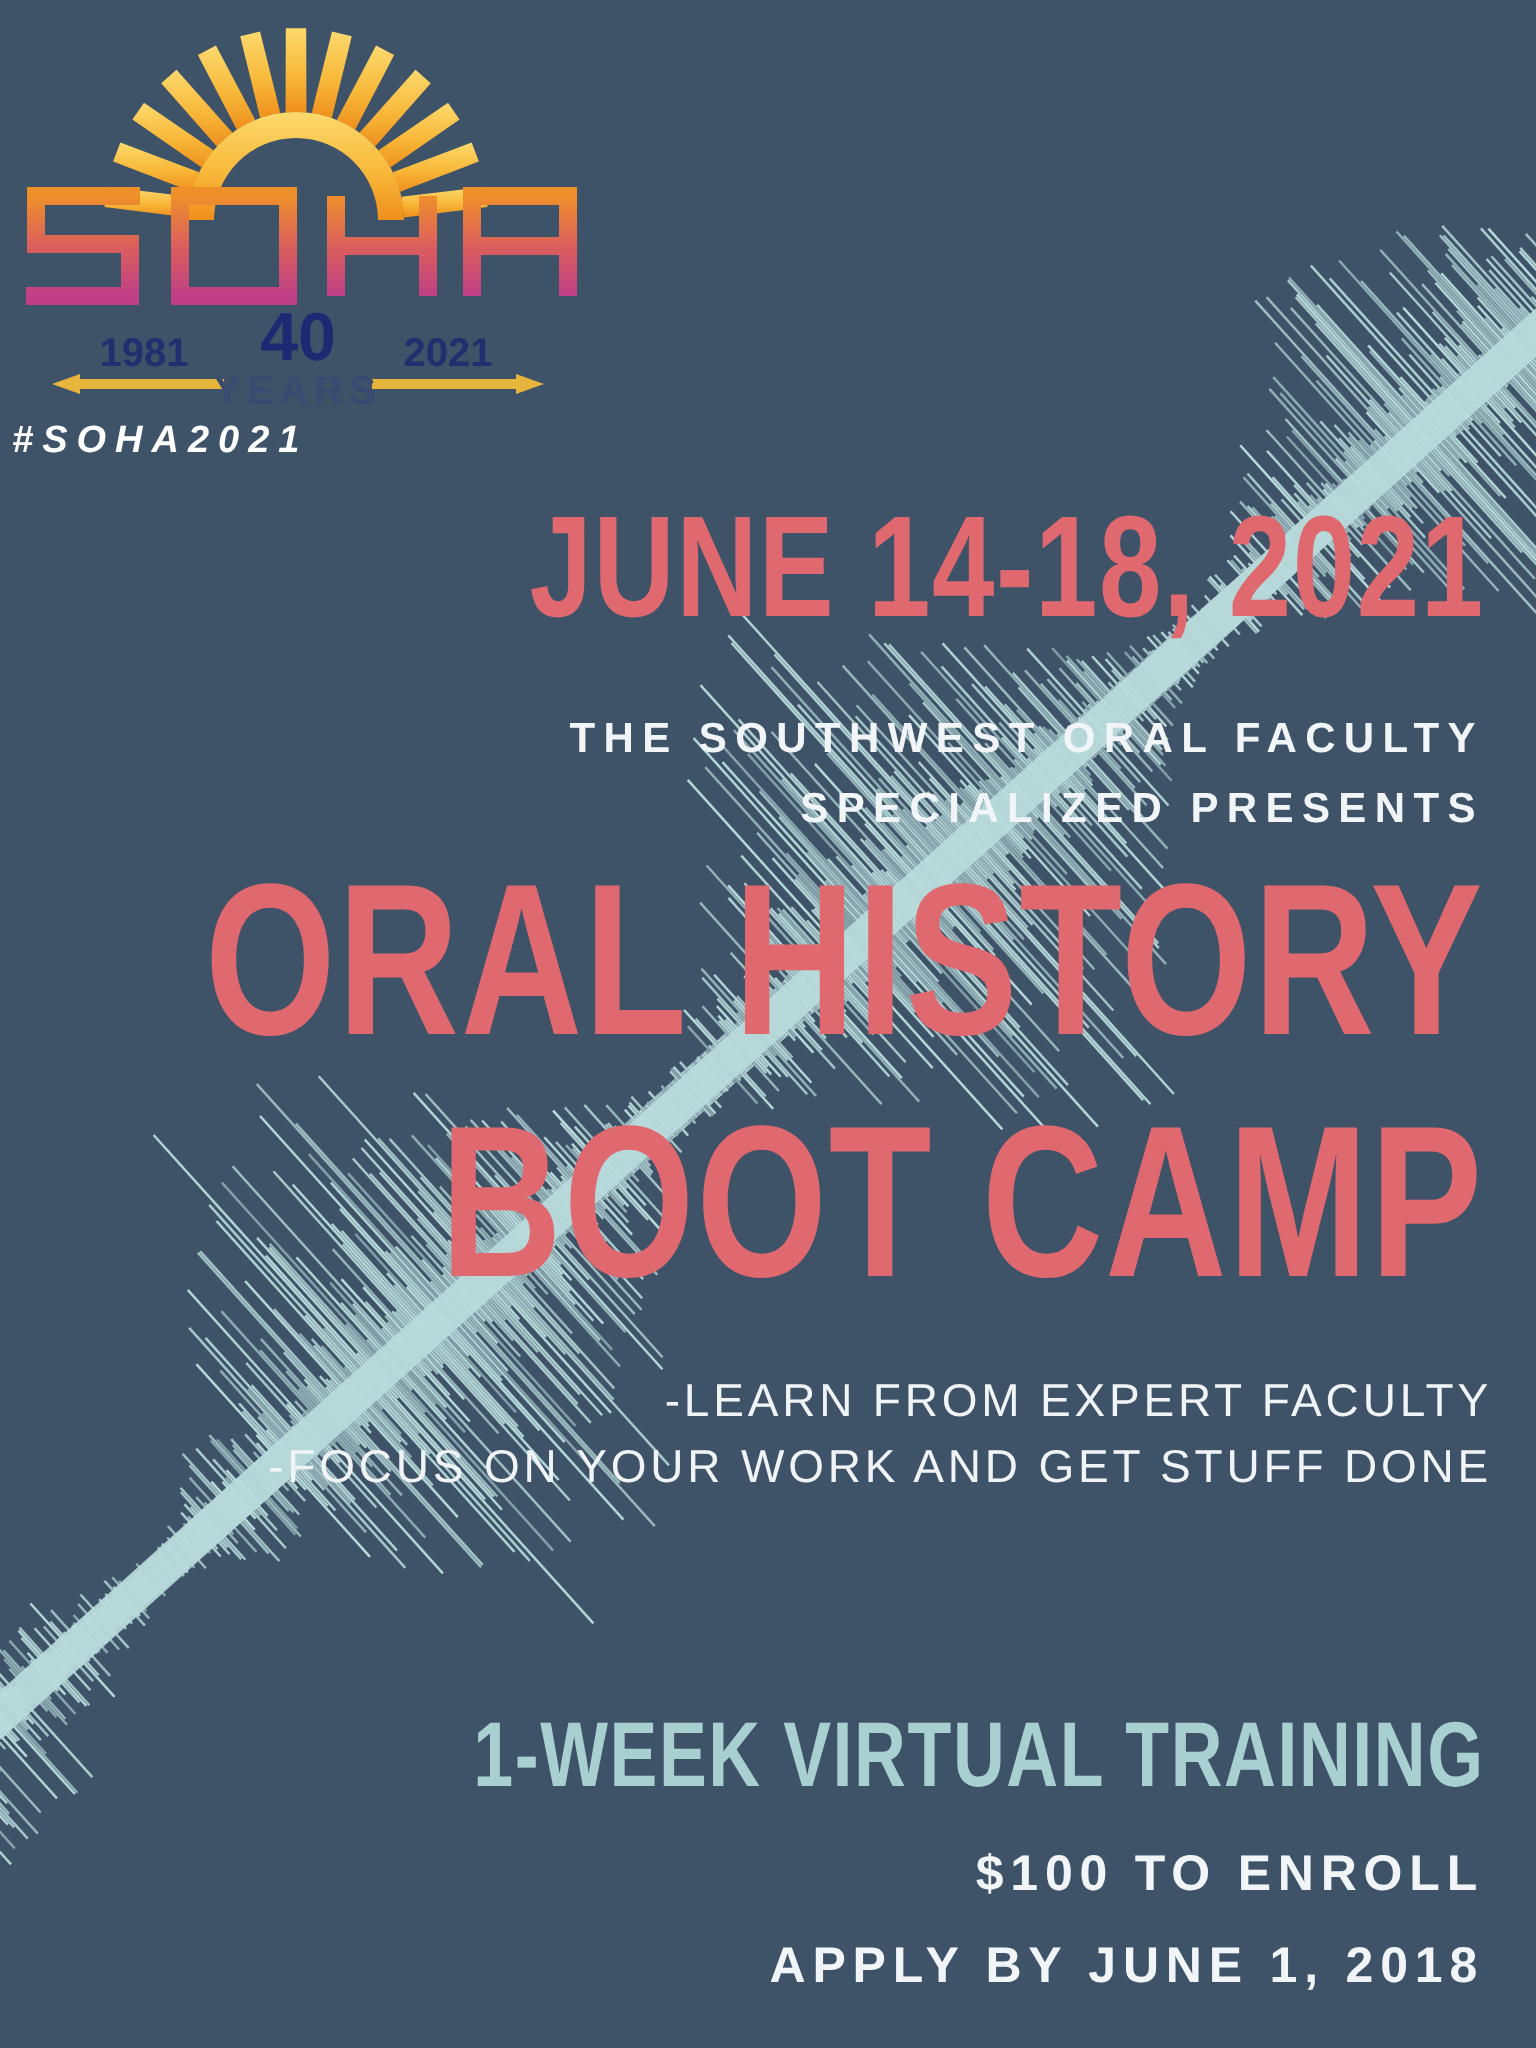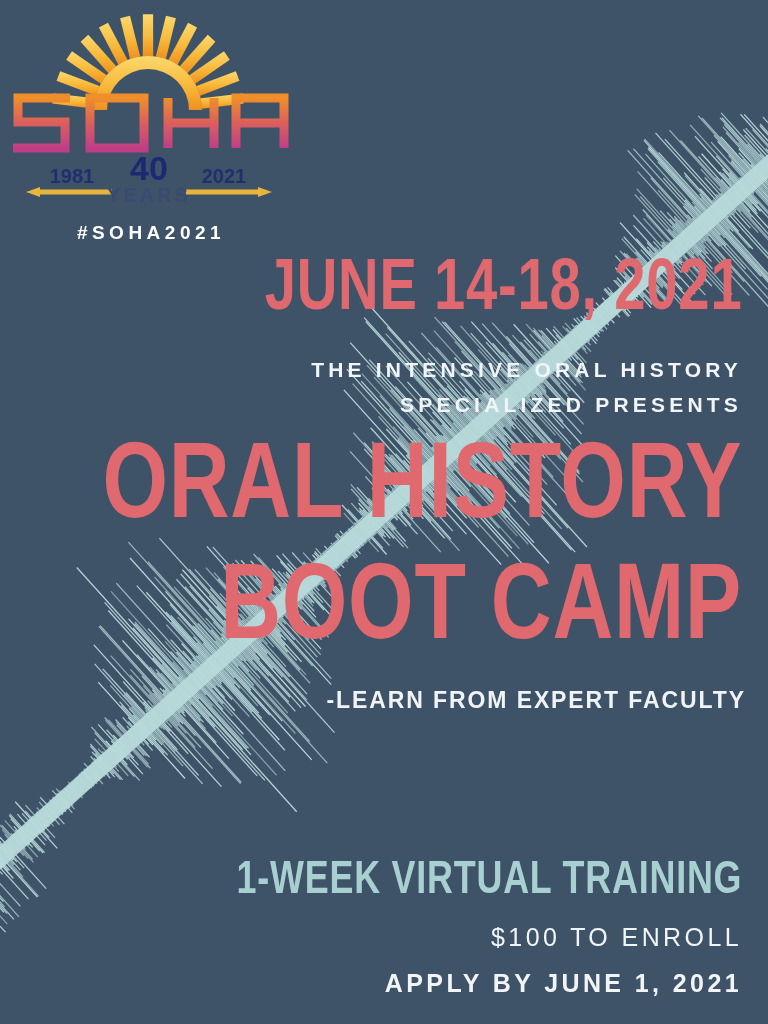--- a/index.html
+++ b/index.html
@@ -40,27 +40,28 @@
     height: 236px;
     z-index: 5;
   }
 
   #sunburst { position: absolute; left: 8px; top: 4px; width: 268px; height: 98px; }
   #soha-wordmark { position: absolute; left: 2px; top: 84px; width: 286px; height: 62px; }
   #years-row { position: absolute; left: 18px; top: 142px; width: 250px; height: 58px; }
 
   #hashtag {
     position: absolute;
-    left: 0; top: 214px;
+    left: 0; top: 202px;
     width: 290px;
-    text-align: center;
+    text-align: left;
     color: #ffffff;
     font-size: 19px;
     font-weight: 700;
     letter-spacing: 4.5px;
+    font-style: italic;
   }
 
   
   #content {
     position: absolute;
     left: 0; top: 0;
     width: 768px;
     height: 1024px;
     z-index: 6;
     padding-right: 26px;
@@ -112,42 +113,42 @@
     line-height: 112px;
     letter-spacing: 1px;
   }
 
   #bullets {
     position: absolute;
     right: 22px; top: 684px;
     color: #f0f4f6;
     font-size: 23px;
     line-height: 33px;
-    font-weight: 700;
+    font-weight: 400;
     letter-spacing: 1.9px;
     text-align: right;
   }
   #bullets div { white-space: nowrap; }
 
   #virtual-line {
     position: absolute;
     right: 26px; top: 852px;
     color: #a9d0d1;
     font-size: 46px;
     line-height: 50px;
     letter-spacing: 1px;
   }
 
   #price-line {
     position: absolute;
     right: 26px; top: 922px;
     color: #f2f5f7;
     font-size: 25px;
     line-height: 30px;
-    font-weight: 400;
+    font-weight: 700;
     letter-spacing: 3.4px;
   }
 
   #apply-line {
     position: absolute;
     right: 26px; top: 968px;
     color: #f2f5f7;
     font-size: 25px;
     line-height: 30px;
     font-weight: 700;
@@ -1186,31 +1187,32 @@
     </svg>
 
     <div id="hashtag">#SOHA2021</div>
   </div>
 
   <div id="content">
 
     <div id="date-line" class="condensed">JUNE 14-18, 2021</div>
 
     <div id="presents-block">
-      <div>THE INTENSIVE ORAL HISTORY</div>
+      <div>THE SOUTHWEST ORAL FACULTY</div>
       <div>SPECIALIZED PRESENTS</div>
     </div>
 
     <div id="title-line-1" class="condensed">ORAL HISTORY</div>
     <div id="title-line-2" class="condensed">BOOT CAMP</div>
 
     <div id="bullets">
       <div>-LEARN FROM EXPERT FACULTY</div>
+      <div>-FOCUS ON YOUR WORK AND GET STUFF DONE</div>
     </div>
 
     <div id="virtual-line" class="condensed">1-WEEK VIRTUAL TRAINING</div>
 
     <div id="price-line">$100 TO ENROLL</div>
 
-    <div id="apply-line">APPLY BY JUNE 1, 2021</div>
+    <div id="apply-line">APPLY BY JUNE 1, 2018</div>
 
   </div>
 </div>
 
 </body></html>

